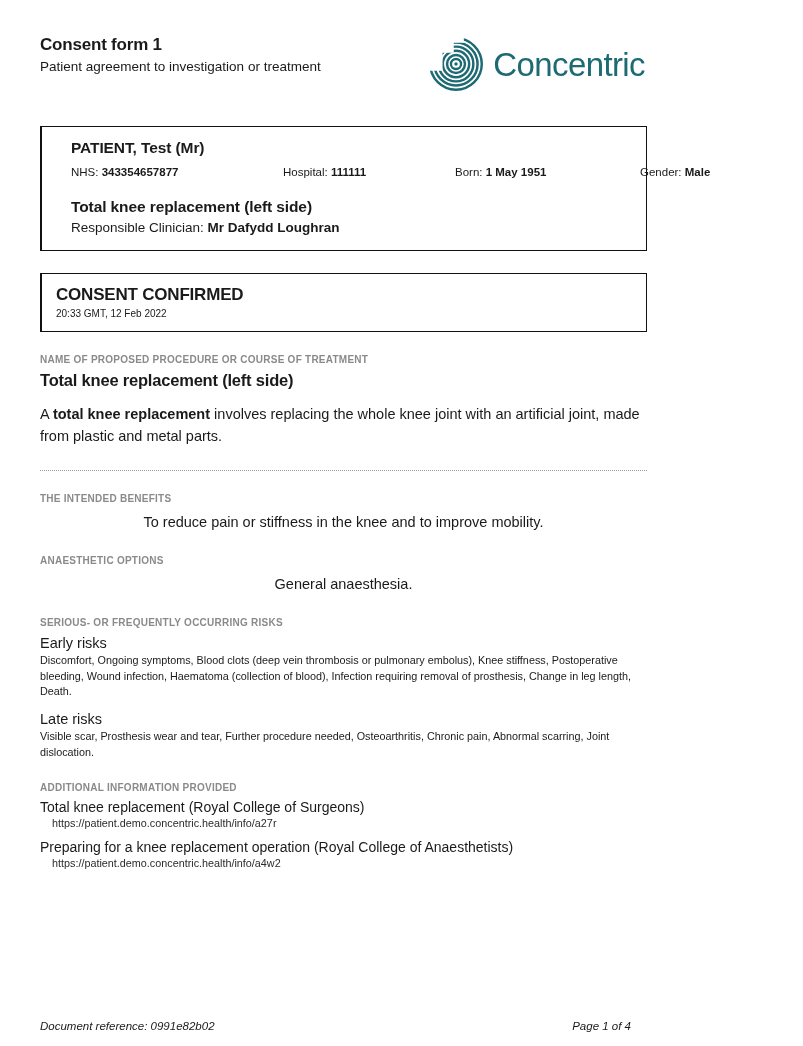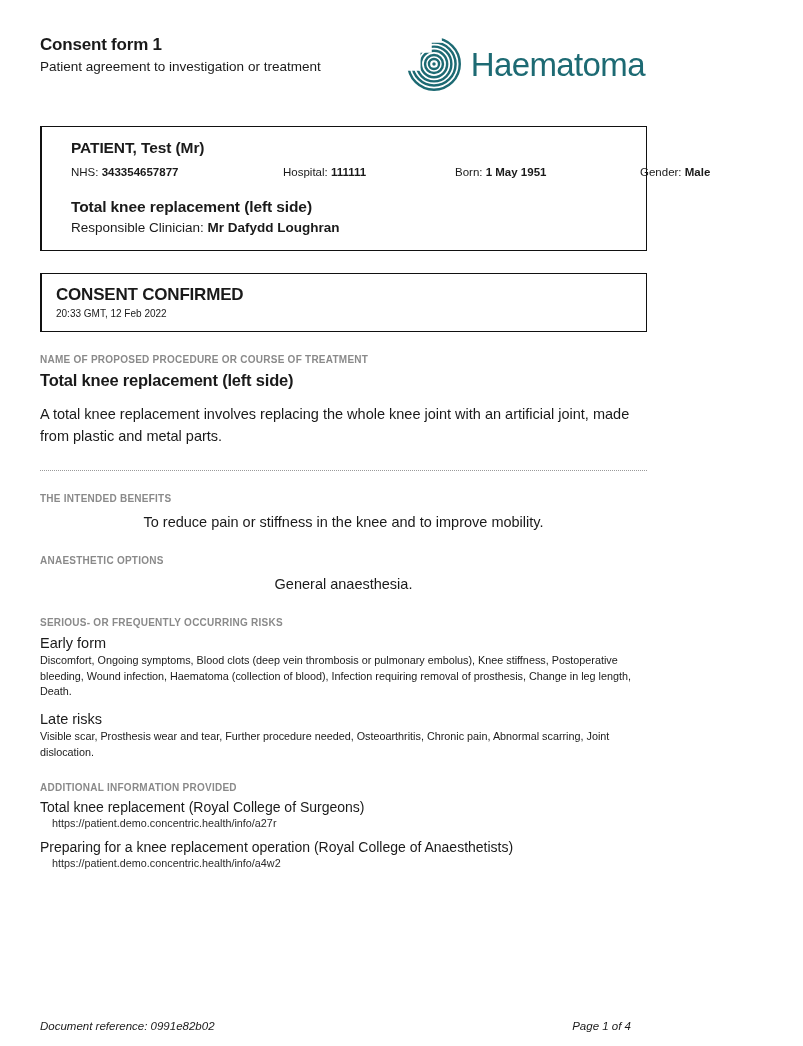--- a/index.html
+++ b/index.html
@@ -138,21 +138,21 @@
     font-size: 16.5px;
     font-weight: bold;
     letter-spacing: -0.2px;
     margin: 0;
   }
   .body-text {
     font-size: 14.5px;
     line-height: 1.55;
     margin: 13px 0 0 0;
   }
-  .body-text b { font-weight: normal; margin-top: 20px; }
+  .body-text b { font-weight: bold; margin-top: 20px; }
   .plain-line {
     font-size: 14.5px;
     line-height: 1.45;
     margin: 8px;
     text-align: center;
   }
 
   .divider-dotted {
     border: 0;
     border-top: 1.4px dotted #9a9a9a;
@@ -221,21 +221,21 @@
         <g clip-path="url(#ringClip)" fill="none" stroke="#1d6a73">
           <circle cx="50" cy="50" r="46" stroke-width="4.4"></circle>
           <circle cx="50" cy="50" r="38.5" stroke-width="4.4"></circle>
           <circle cx="50" cy="50" r="31" stroke-width="4.4"></circle>
           <circle cx="50" cy="50" r="23.5" stroke-width="4.4"></circle>
           <circle cx="50" cy="50" r="16" stroke-width="4.4"></circle>
           <circle cx="50" cy="50" r="9" stroke-width="4.2"></circle>
         </g>
         <circle cx="50" cy="50" r="3.1" fill="#1d6a73"></circle>
       </svg>
-      <span class="logo-word">Haematoma</span>
+      <span class="logo-word">Concentric</span>
     </div>
   </div>
 
   <div class="box box-patient">
     <p class="patient-name">PATIENT, Test (Mr)</p>
     <div class="patient-ids">
       <span class="idf id-nhs"><span>NHS:</span> <b>343354657877</b></span>
       <span class="idf id-hospital"><span>Hospital:</span> <b>111111</b></span>
       <span class="idf id-born"><span>Born:</span> <b>1 May 1951</b></span>
       <span class="idf id-gender"><span>Gender:</span> <b>Male</b></span>
@@ -265,21 +265,21 @@
   <div class="section">
     <p class="section-label">ANAESTHETIC OPTIONS</p>
     <p class="plain-line">General anaesthesia.</p>
   </div>
 
   <div class="section">
     <p class="section-label">SERIOUS- OR FREQUENTLY OCCURRING RISKS</p>
 
 
     <div class="risk-group">
-      <p class="risk-title">Early form</p>
+      <p class="risk-title">Early risks</p>
       <p class="risk-body">Discomfort, Ongoing symptoms, Blood clots (deep vein thrombosis or pulmonary embolus), Knee stiffness, Postoperative bleeding, Wound infection, Haematoma (collection of blood), Infection requiring removal of prosthesis, Change in leg length, Death.</p>
     </div>
 
     <div class="risk-group">
       <p class="risk-title">Late risks</p>
       <p class="risk-body">Visible scar, Prosthesis wear and tear, Further procedure needed, Osteoarthritis, Chronic pain, Abnormal scarring, Joint dislocation.</p>
     </div>
   </div>
 
   <div class="section">

